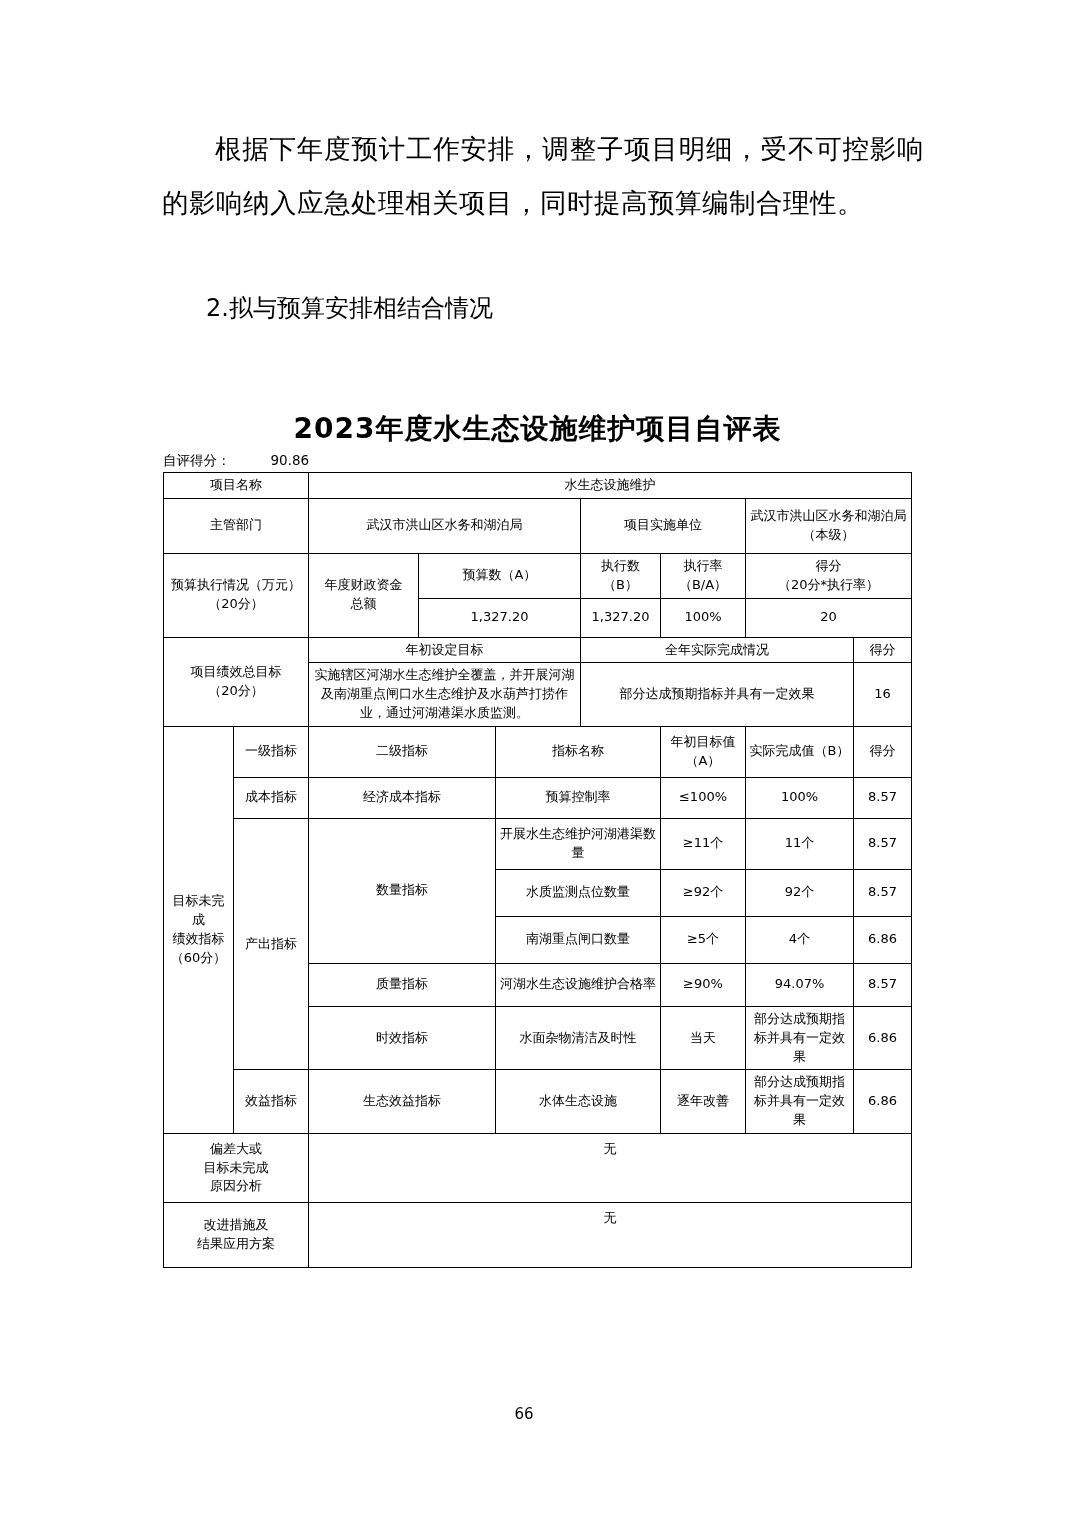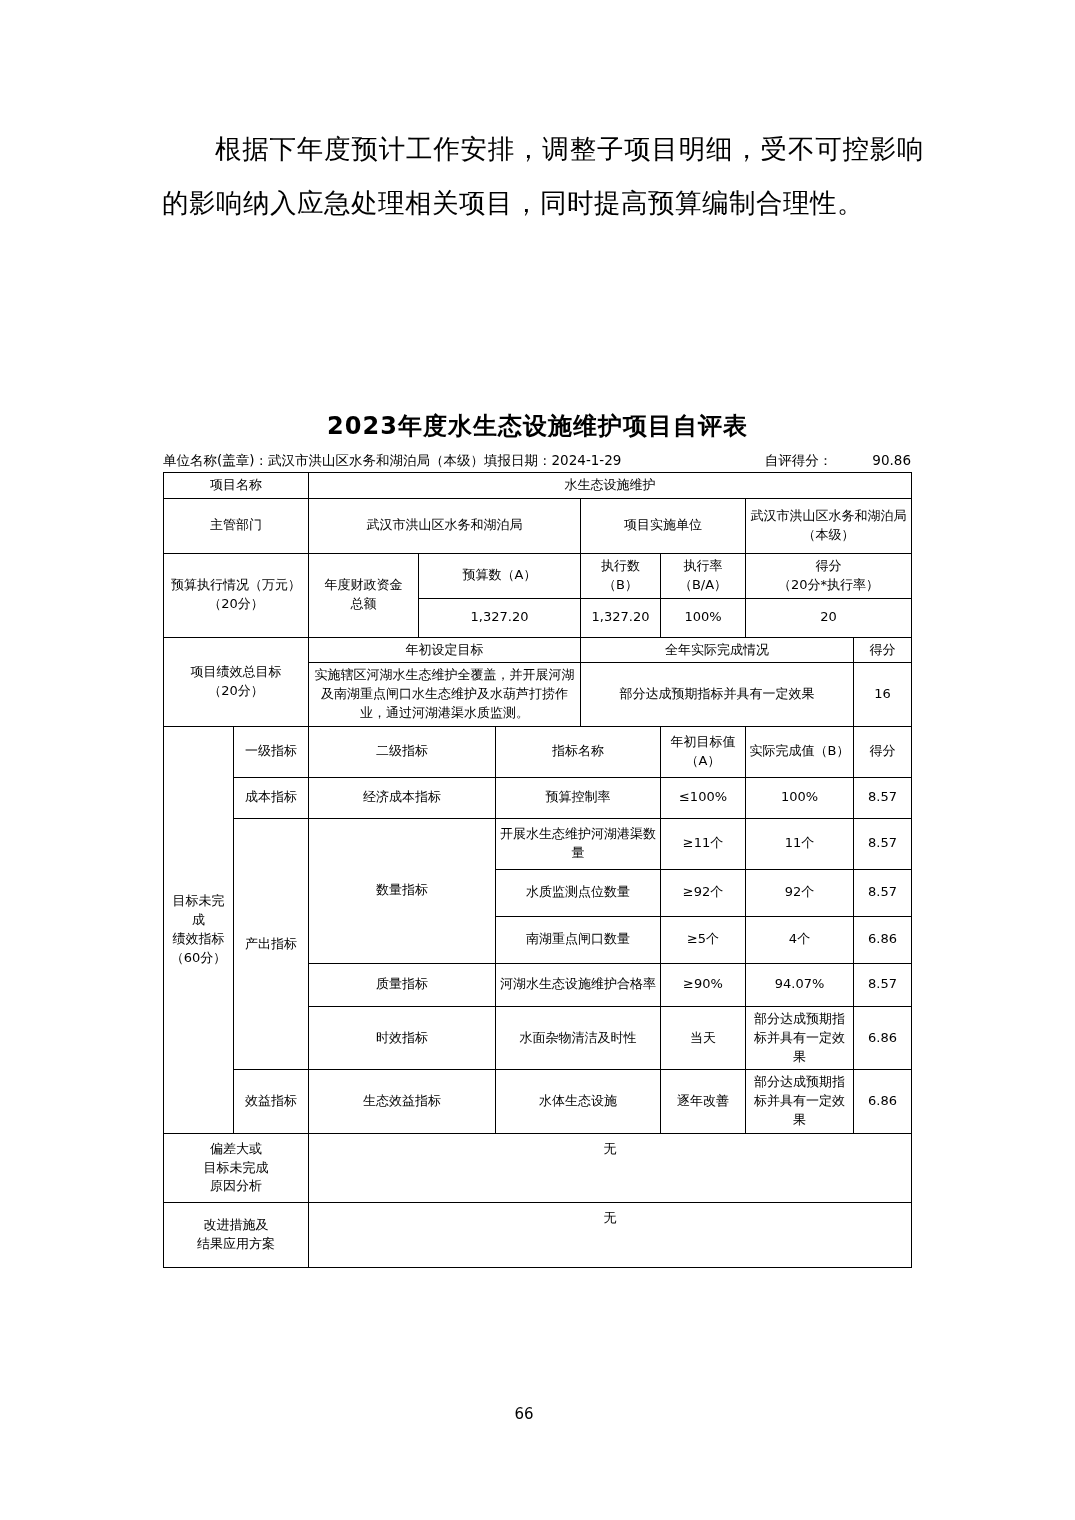--- a/index.html
+++ b/index.html
@@ -61,21 +61,21 @@
     margin-right: 14px;
   }
   .table-title {
     position: absolute;
     left: 0;
     top: 410px;
     width: 1075px;
     text-align: center;
     font-family: "DejaVu Sans", sans-serif;
     font-weight: bold;
-    font-size: 24px;
+    font-size: 28px;
     letter-spacing: 1px;
   }
   .meta-row {
     position: absolute;
     left: 163px;
     top: 452px;
     width: 748px;
     font-family: "DejaVu Sans", sans-serif;
     font-size: 13.5px;
     display: flex;
@@ -122,26 +122,26 @@
 </style>
 </head>
 <body>
 
 <div class="page">
 
   <div class="body-text">
     <p class="indent">根据下年度预计工作安排，调整子项目明细，受不可控影响的影响纳入应急处理相关项目，同时提高预算编制合理性。</p>
   </div>
 
+  <div class="sub-item">2.拟与预算安排相结合情况</div>
 
 
   <div class="table-title">2023年度水生态设施维护项目自评表</div>
 
   <div class="meta-row">
-    <span class="meta-left">单位名称(盖章)：武汉市洪山区水务和湖泊局（本级）填报日期：2024-1-29</span>
     <span class="meta-right">
       <span>自评得分：</span><span class="score">90.86</span>
     </span>
   </div>
 
   <table class="selfeval">
     <colgroup>
       <col style="width:70px">
       <col style="width:75px">
       <col style="width:110px">

